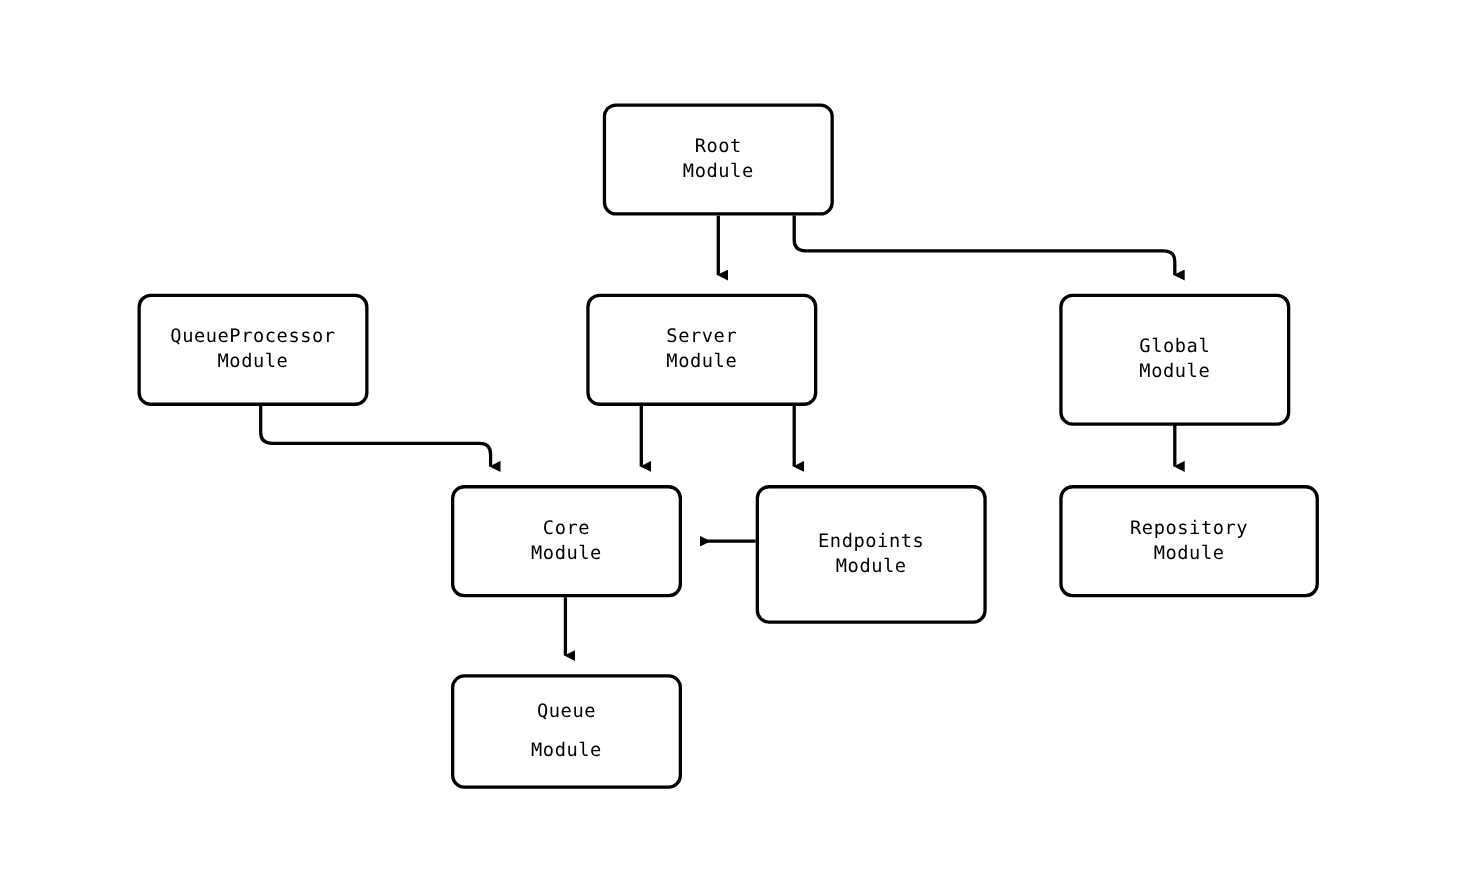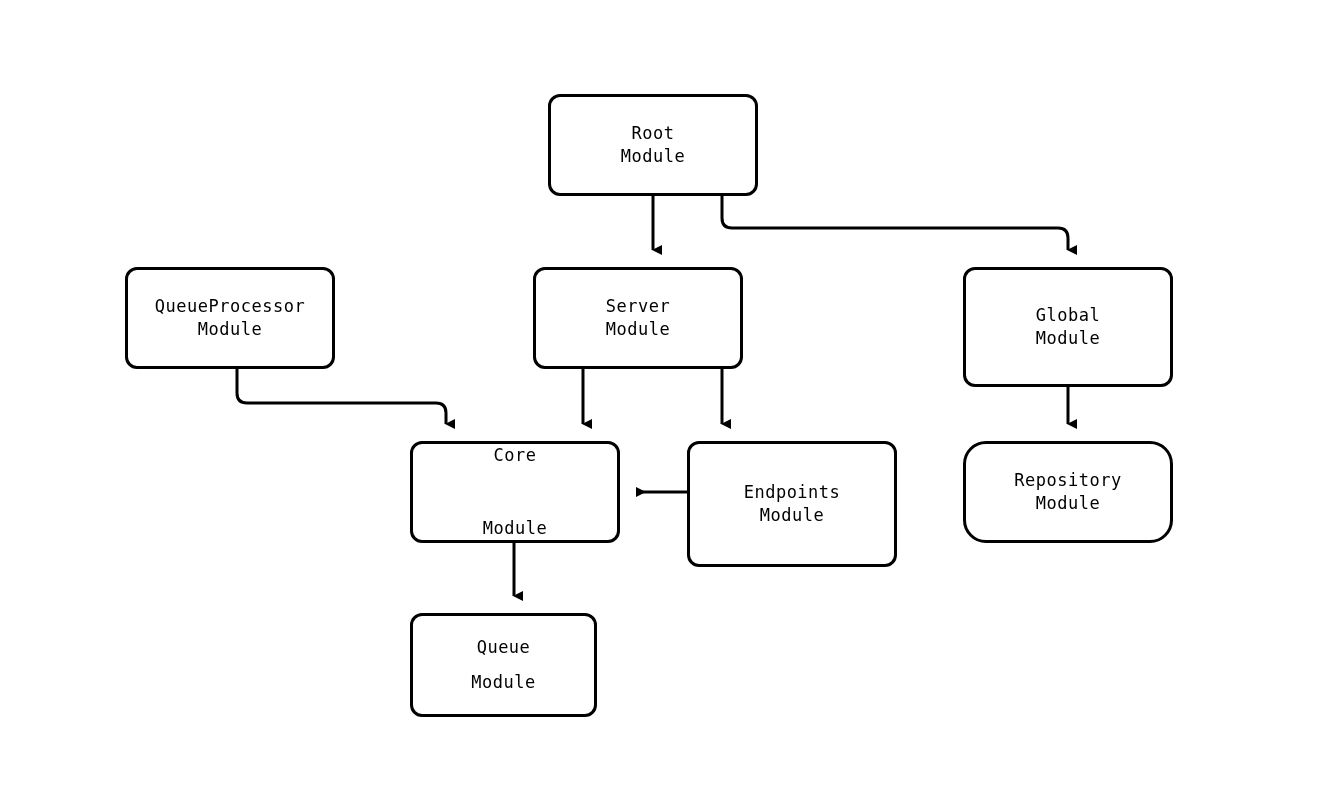--- a/index.html
+++ b/index.html
@@ -86,31 +86,31 @@
         <div class="node-label-line">Module</div>
       </div>
       <div class="node-box" style="left: 533px; top: 267px; width: 210px; height: 102px; border-color: rgb(0, 0, 0);">
         <div class="node-label-line">Server</div>
         <div class="node-label-line">Module</div>
       </div>
       <div class="node-box" style="left: 963px; top: 267px; width: 210px; height: 120px; border-color: rgb(0, 0, 0);">
         <div class="node-label-line">Global</div>
         <div class="node-label-line">Module</div>
       </div>
-      <div class="node-box" style="left: 410px; top: 441px; width: 210px; height: 102px; border-color: rgb(0, 0, 0); justify-content: space-between;">
+      <div class="node-box" style="left: 410px; top: 441px; width: 210px; height: 102px; border-color: rgb(0, 0, 0);">
         <div class="node-label-line">Core</div>
         <div class="node-label-line">Module</div>
       </div>
       <div class="node-box" style="left: 687px; top: 441px; width: 210px; height: 126px; border-color: rgb(0, 0, 0);">
         <div class="node-label-line">Endpoints</div>
         <div class="node-label-line">Module</div>
       </div>
-      <div class="node-box" style="left: 963px; top: 441px; width: 210px; height: 102px; border-color: rgb(0, 0, 0); border-radius: 23px;">
+      <div class="node-box" style="left: 963px; top: 441px; width: 236px; height: 102px; border-color: rgb(0, 0, 0);">
         <div class="node-label-line">Repository</div>
         <div class="node-label-line">Module</div>
       </div>
-      <div class="node-box" style="left: 410px; top: 613px; width: 187px; height: 104px; border-color: rgb(0, 0, 0); gap: 12px;">
+      <div class="node-box" style="left: 410px; top: 613px; width: 210px; height: 104px; border-color: rgb(0, 0, 0); gap: 12px;">
         <div class="node-label-line">Queue</div>
         <div class="node-label-line">Module</div>
       </div>
     </div>
 
 </div>
 
 </body></html>

